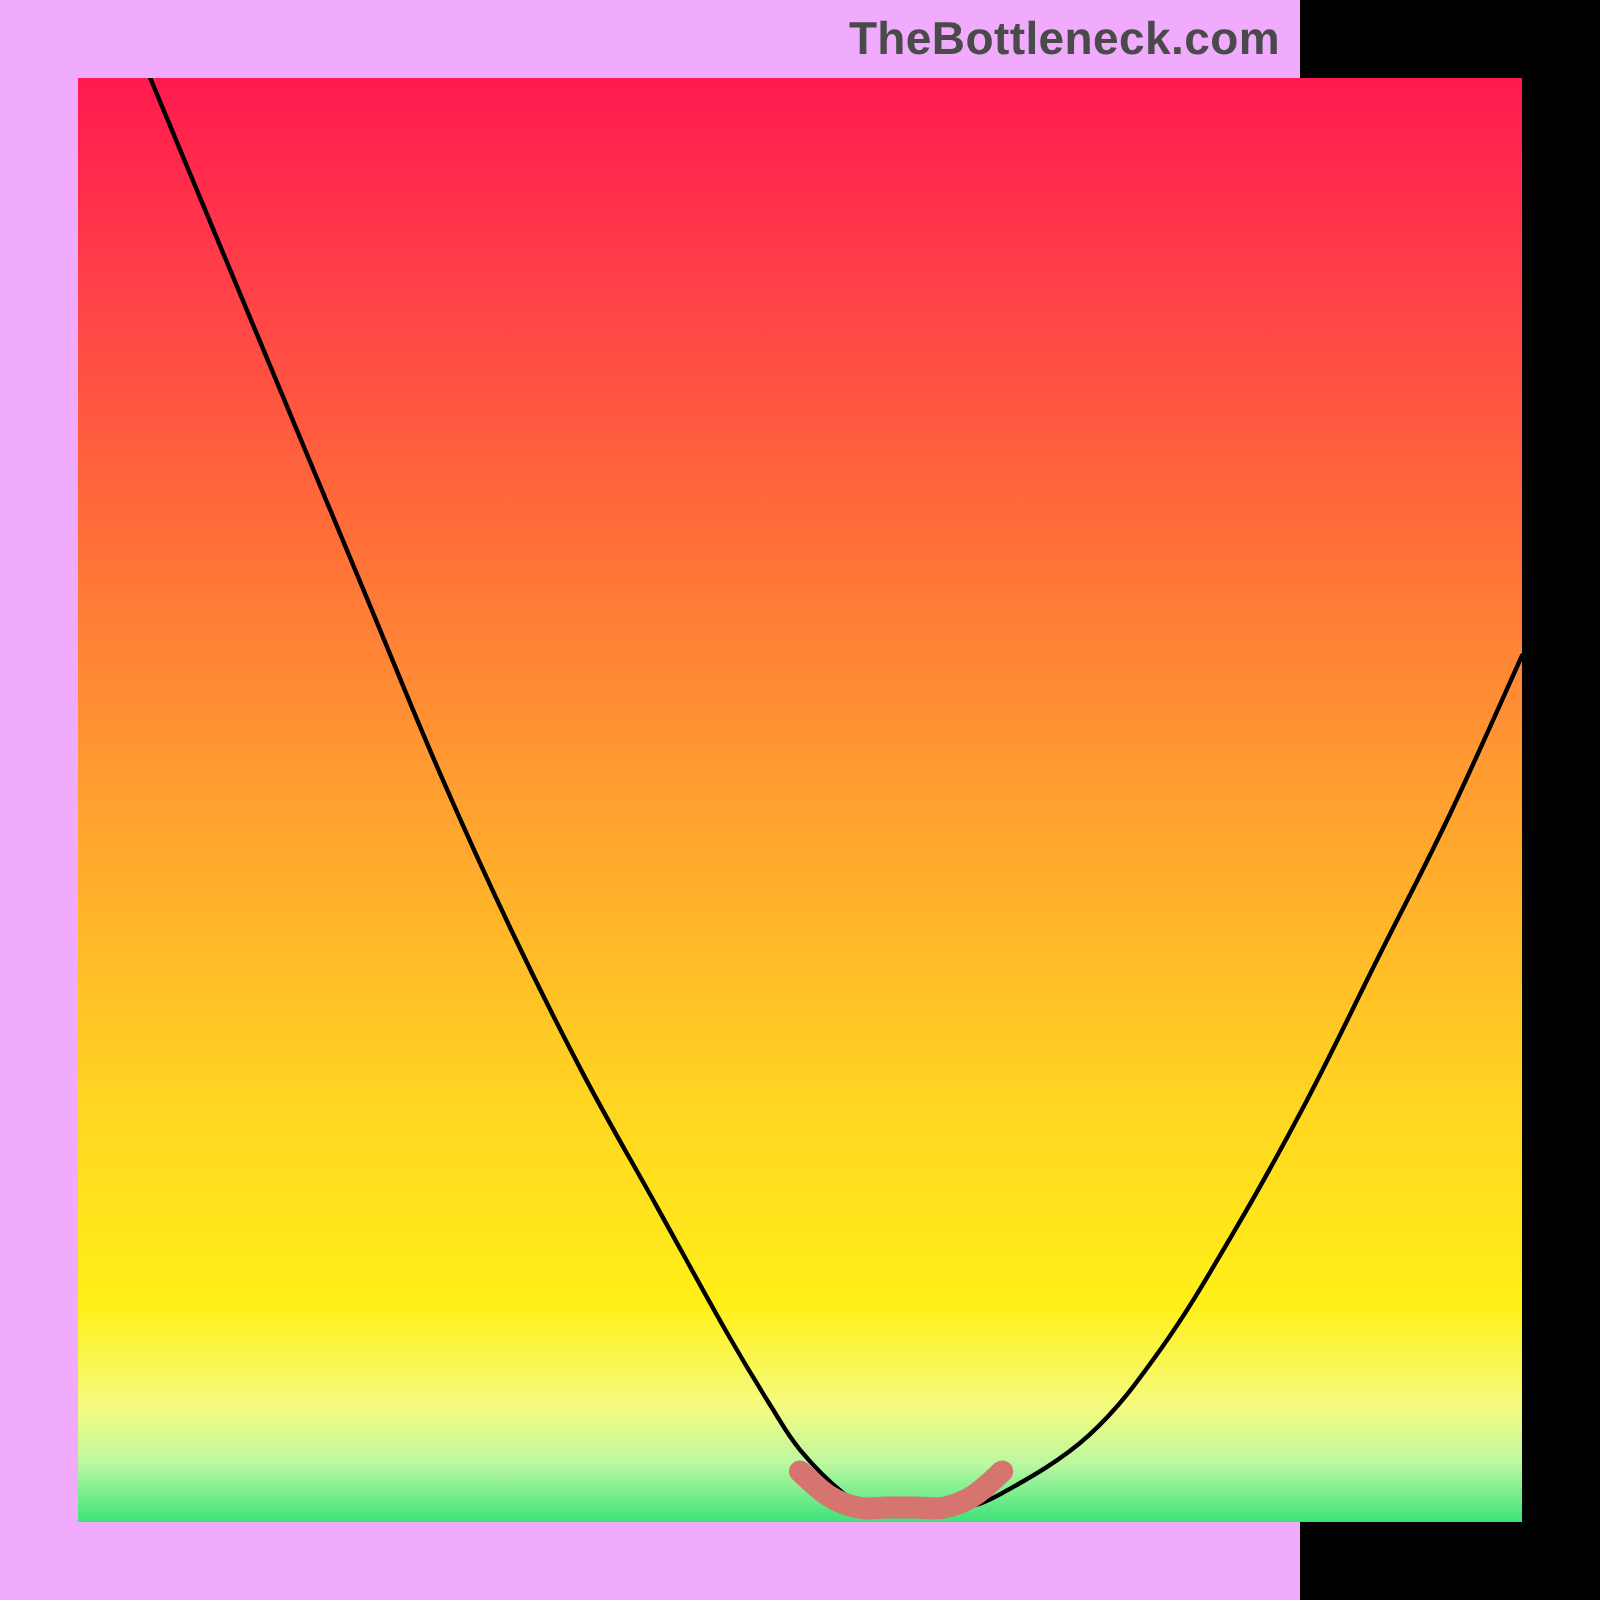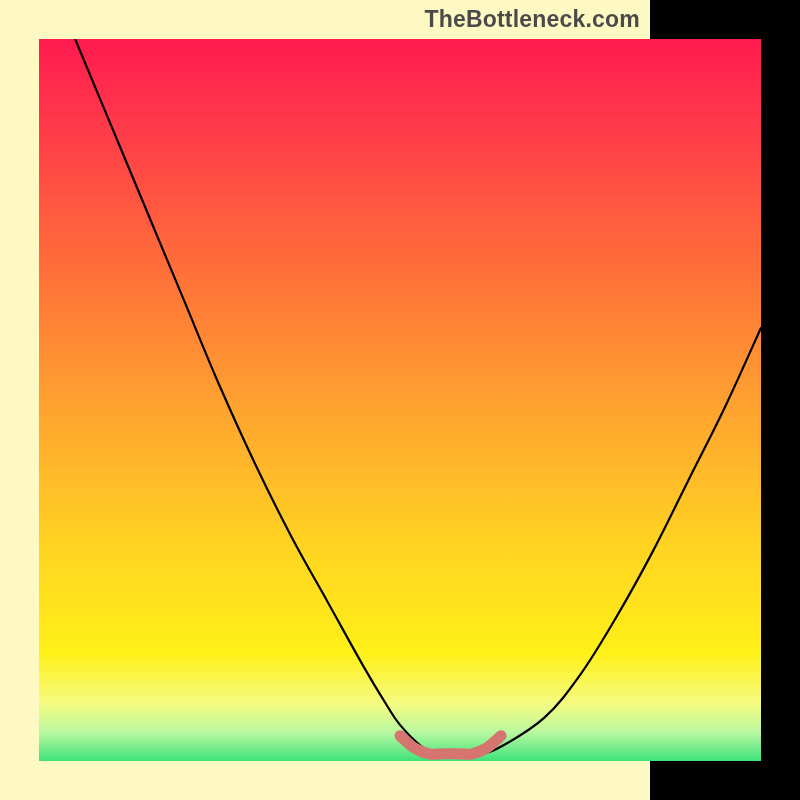--- a/index.html
+++ b/index.html
@@ -8,21 +8,21 @@
     width: 800px;
     height: 800px;
     background: #000;
     font-family: Arial, Helvetica, sans-serif;
     overflow: hidden;
   }
   .frame {
     position: relative;
     width: 650px;
     height: 800px;
-    background: #fef9c3;
+    background: #f0abfc;
     text-align: center;
   }
   .plot-area {
     position: absolute;
     left: 39px;
     top: 39px;
     width: 722px;
     height: 722px;
     
     background: linear-gradient(

